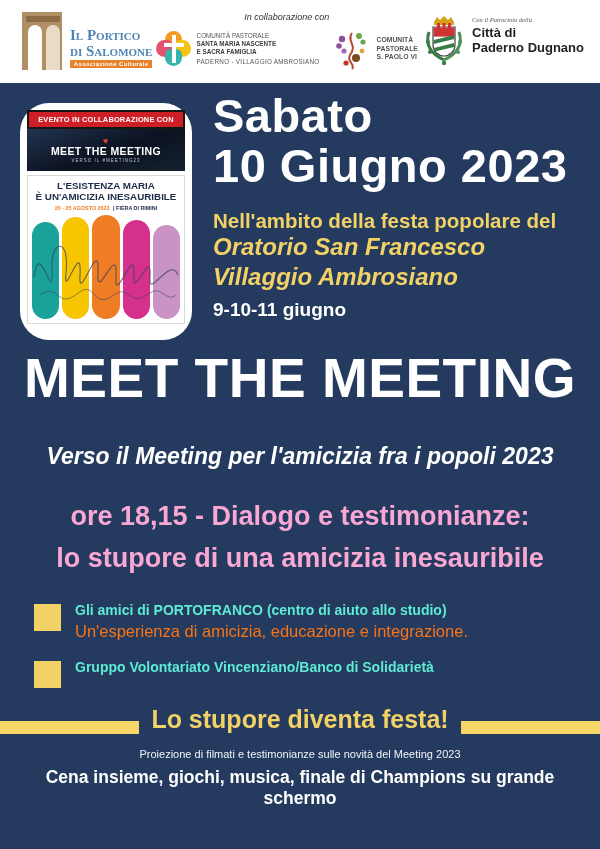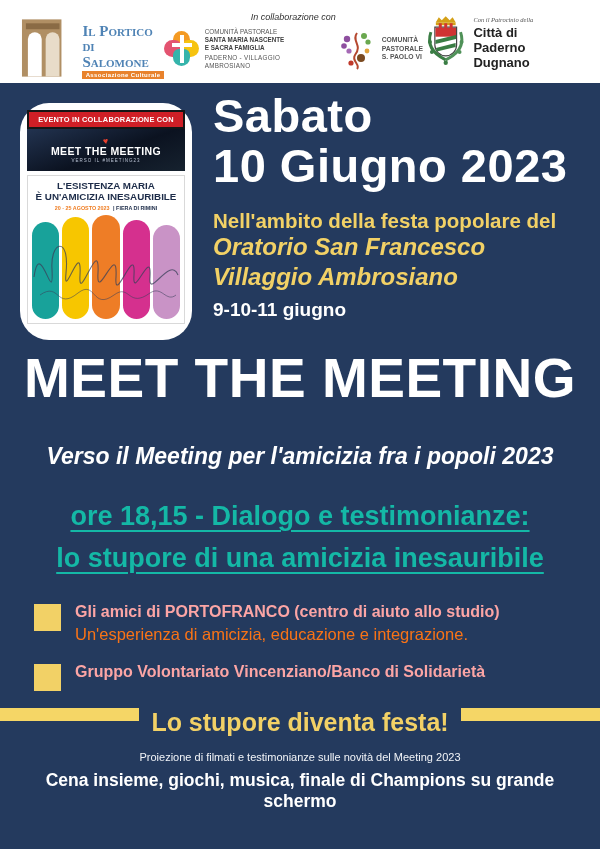--- a/index.html
+++ b/index.html
@@ -2,21 +2,21 @@
 <html><head>
 <meta charset="utf-8">
 <style>
   html,body{margin:0;padding:0;background:#fff;}
   .page{position:relative;width:600px;height:849px;overflow:hidden;
         font-family:"Liberation Sans",sans-serif;background:#fff;}
 
   
   .top{display:flex;justify-content:space-between;align-items:flex-start;
        height:83px;padding:6px 10px 0 20px;box-sizing:border-box;background:#fff;}
-  .portico{display:flex;align-items:flex-end;gap:19px;margin-top:4px;}
+  .portico{display:flex;align-items:center;gap:6px;margin-top:4px;}
   .portico-text{margin-top:14px;}
   .portico-title{color:#4f83b5;font-variant:small-caps;font-weight:bold;
                  font-size:15px;line-height:1.02;font-family:"Liberation Serif",serif;}
   .portico-banner{background:#e8822c;color:#fff;font-size:6px;font-weight:bold;
                   text-align:center;padding:1px 2px;margin-top:1px;letter-spacing:.4px;}
   .collab{display:flex;flex-direction:column;align-items:center;margin-top:6px;}
   .collab-label{font-style:italic;font-size:9px;color:#333;}
   .collab-logos{display:flex;align-items:center;gap:12px;margin-top:5px;}
   .logo-row{display:flex;align-items:center;gap:5px;}
   .smn-text div{font-size:6.3px;color:#555;line-height:1.25;}
@@ -73,30 +73,30 @@
   .hero-context{color:#f2d166;font-weight:bold;font-size:20.5px;margin-top:17px;}
   .hero-place{color:#f2d166;font-weight:bold;font-style:italic;font-size:24px;line-height:1.14;margin-top:3px;}
   .hero-range{color:#fff;font-weight:bold;font-size:19px;margin-top:9px;}
 
   .main-title{text-align:center;color:#fff;font-weight:bold;font-size:55px;
               letter-spacing:.5px;margin-top:20px;line-height:1;}
   .main-subtitle{text-align:center;color:#fff;font-weight:bold;font-style:italic;
                  font-size:23px;margin-top:8px;}
 
   .program-heading{text-align:center;margin-top:26px;line-height:1.55;}
-  .program-heading span{display:inline-block;color:#14b8a6;font-weight:bold;font-size:27px;
-              text-decoration:underline;text-decoration-thickness:2px;text-underline-offset:5px;}
+  .program-heading span{display:inline-block;color:#f9a8d4;font-weight:bold;font-size:27px;
+              text-decoration-thickness:2px;text-underline-offset:5px;}
 
   .items{margin:22px 34px 0 34px;}
   .item{display:flex;gap:14px;margin-bottom:17px;}
   .bullet-square{width:27px;height:27px;background:#f2d166;flex:none;margin-top:2px;}
-  .item-title{color:#fca5a5;font-weight:bold;font-size:16px;line-height:1.2;}
+  .item-title{color:#5eead4;font-weight:bold;font-size:14px;line-height:1.2;}
   .item-desc{color:#f97316;font-size:16.5px;line-height:1.28;margin-top:3px;}
 
-  .festa-banner{display:flex;align-items:flex-start;gap:12px;margin-top:10px;}
+  .festa-banner{display:flex;align-items:flex-end;gap:12px;margin-top:10px;}
   .festa-bar{height:13px;background:#f5d666;flex:1;}
   .festa-title{color:#f2d166;font-weight:bold;font-size:25px;white-space:nowrap;}
   .festa-line1{text-align:center;color:#f2f4f8;font-size:11px;margin:14px 20px 0;}
   .festa-line2{text-align:center;color:#fff;font-weight:bold;font-size:17.5px;margin:7px 20px 0;}
 </style>
 </head>
 <body>
 
 <div class="page">
 

